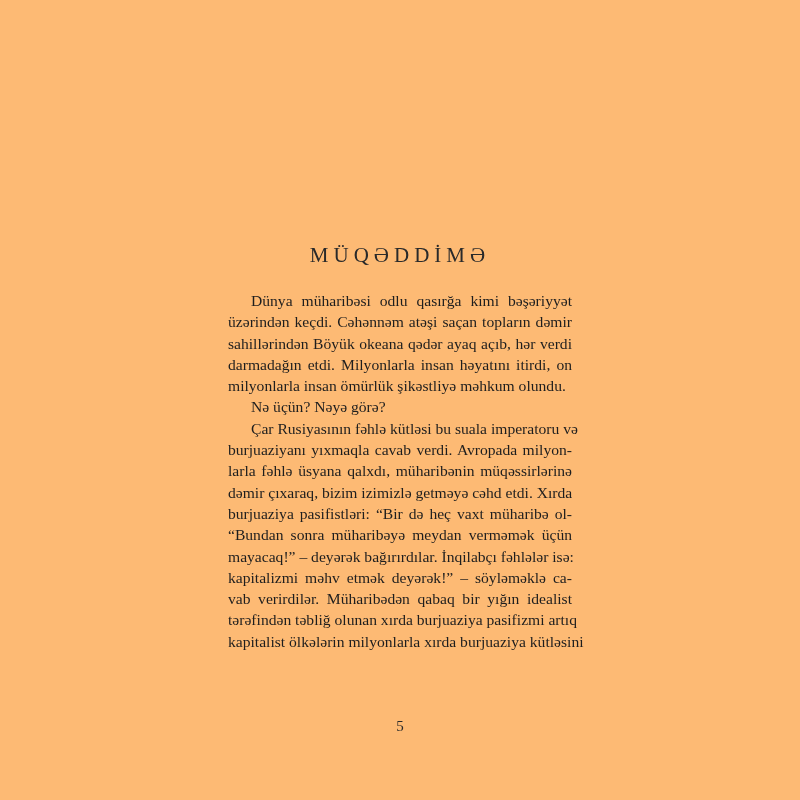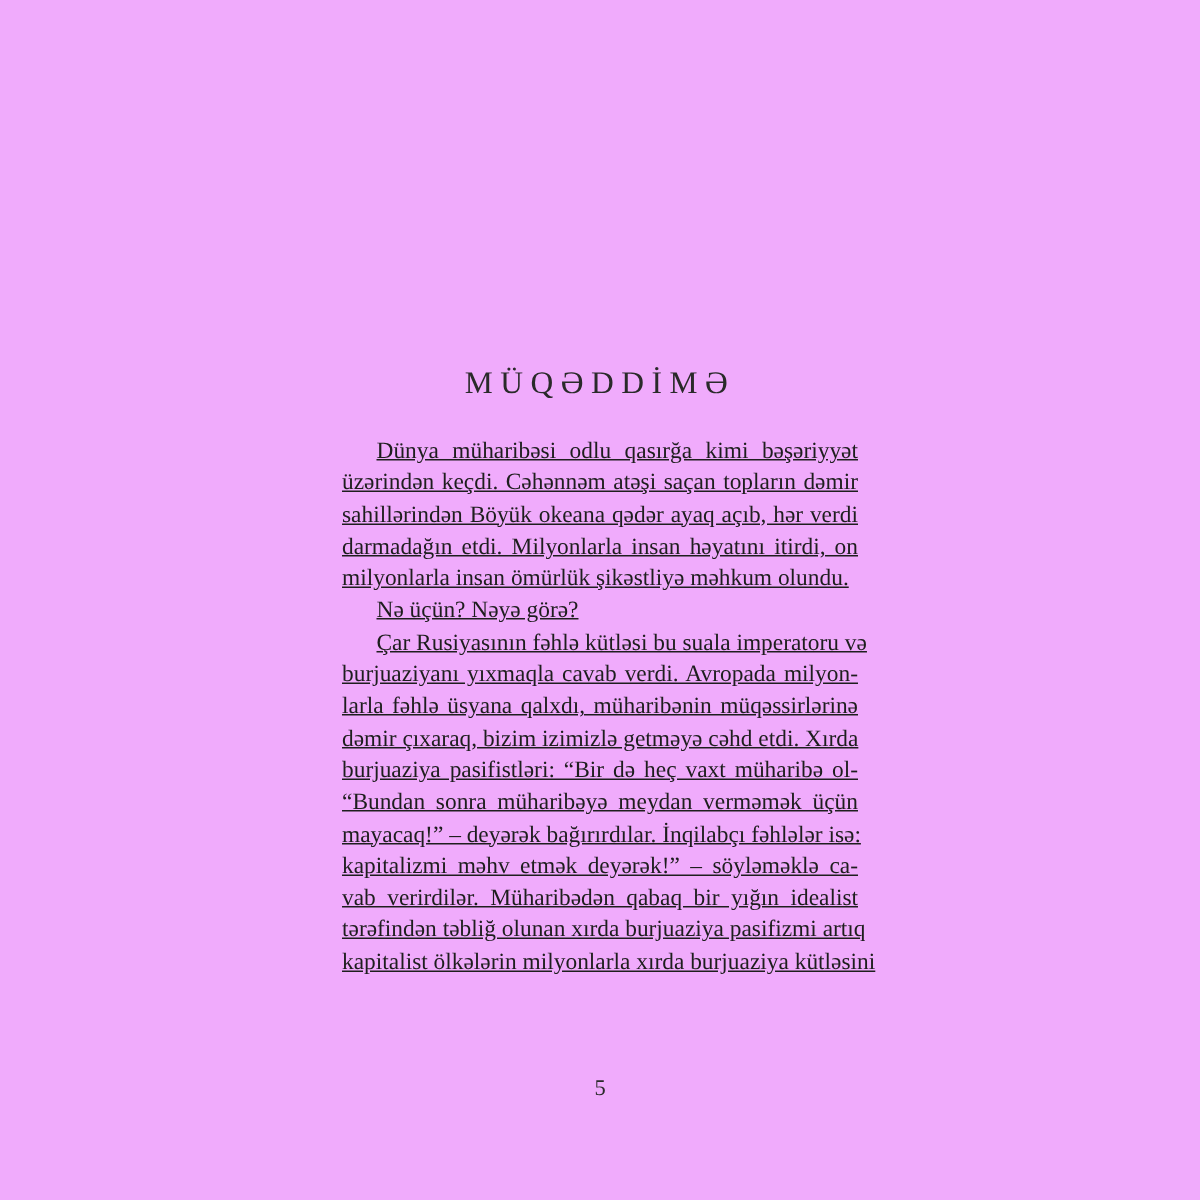--- a/index.html
+++ b/index.html
@@ -12,21 +12,21 @@
       height: 800px;
       position: relative;
       overflow: hidden;
       font-family: "Liberation Serif", "DejaVu Serif", serif;
       color: #1e1e1e;
     }
     .page {
       position: absolute;
       left: 0; top: 0;
       width: 800px; height: 800px;
-      background: #f0abfc;
+      background: #fdba74;
     }
     .chapter-title {
       position: absolute;
       left: 0;
       top: 242px;
       width: 800px;
       text-align: center;
       font-size: 21px;
       letter-spacing: 5px;
       font-weight: normal;
@@ -42,21 +42,20 @@
     }
     .line {
       display: block;
       height: 21.3px;
       line-height: 21.3px;
       font-size: 15.6px;
       white-space: nowrap;
       text-align: justify;
       text-align-last: justify;
       color: #1e1e1e;
-      text-decoration: underline;
     }
     .line.indent {
       padding-left: 23px;
     }
     .line.last {
       text-align-last: left;
     }
     .page-number {
       position: absolute;
       left: 0;

